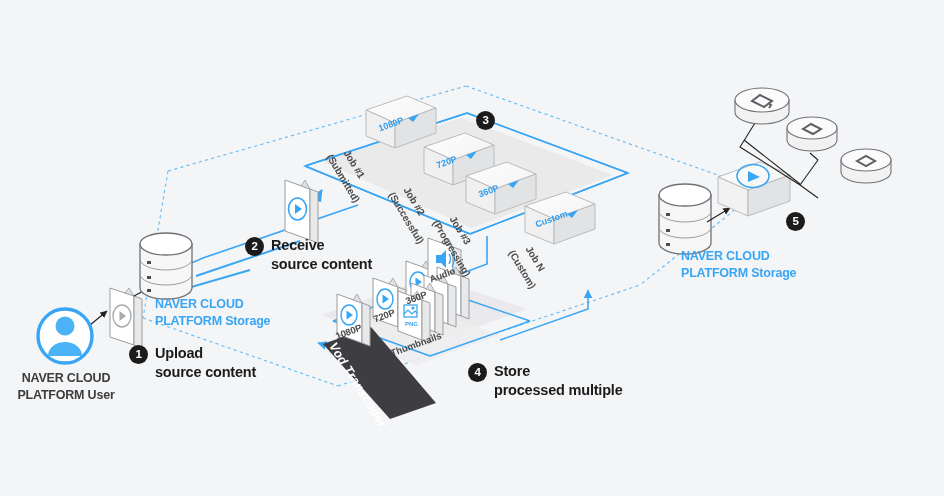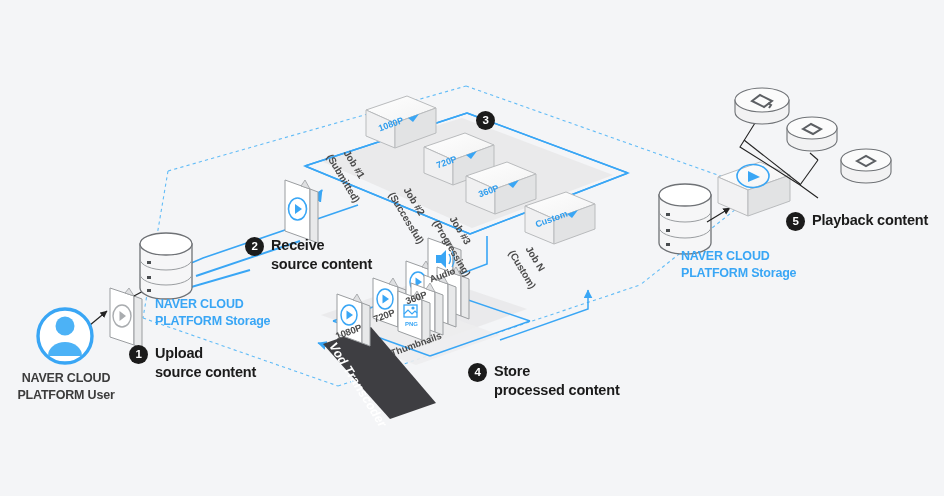--- a/index.html
+++ b/index.html
@@ -346,26 +346,25 @@
 source content</span>
   </div>
 
   <div class="step-label" style="left:476px;top:110px;">
     <span class="step-num">3</span>
   </div>
 
   <div class="step-label" style="left:468px;top:362px;">
     <span class="step-num">4</span>
     <span>Store
-processed content</span>
+processed multiple</span>
   </div>
 
   <div class="step-label" style="left:786px;top:211px;">
     <span class="step-num">5</span>
-    <span>Playback content</span>
   </div>
 
   <div class="transcoder-label" style="left:338px;top:340px;transform:rotate(58deg);">Vod Transcoder</div>
 
   <div class="box-label" style="left:377px;top:124px;transform:rotate(-20deg);">1080P</div>
   <div class="box-label" style="left:435px;top:161px;transform:rotate(-20deg);">720P</div>
   <div class="box-label" style="left:477px;top:190px;transform:rotate(-20deg);">360P</div>
   <div class="box-label" style="left:534px;top:220px;transform:rotate(-20deg);">Custom</div>
 
   <div class="iso-label" style="left:351px;top:148px;transform:rotate(59deg);">Job #1</div>

